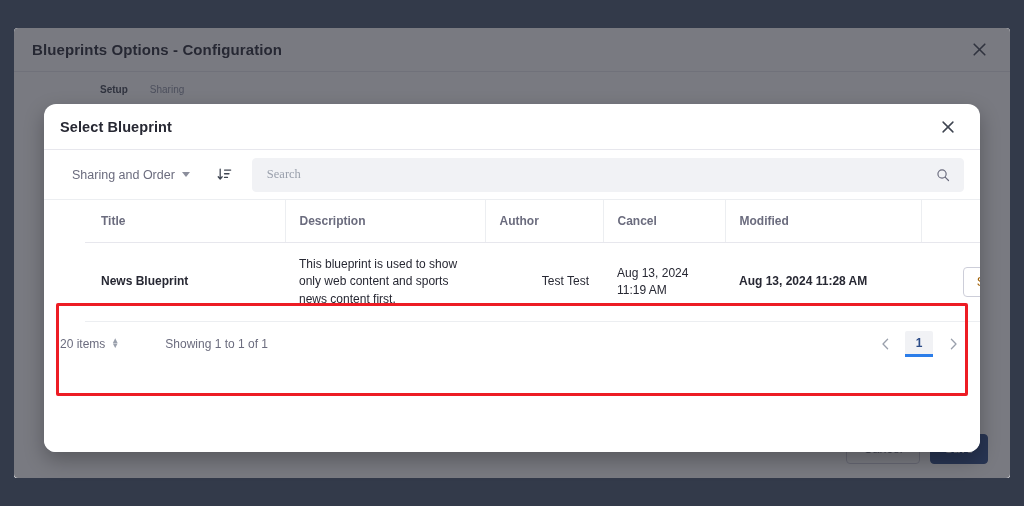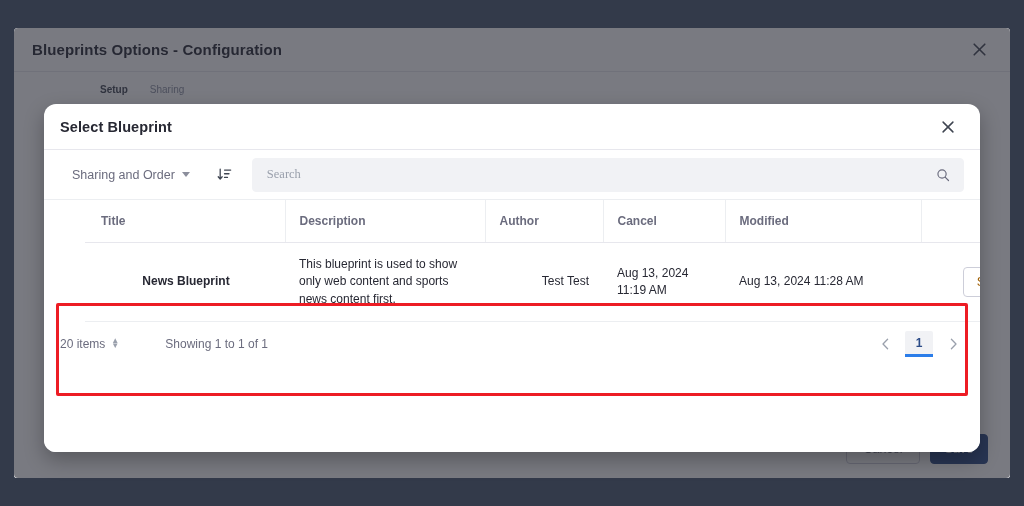--- a/index.html
+++ b/index.html
@@ -267,25 +267,25 @@
     vertical-align: middle;
     line-height: 1.45;
     background: #fff;
   }
   td.col-title { font-weight: bold; color: #272833; }
   td.col-desc  { color: #3f4551; }
   td.col-author{ color: #3f4551; }
   td.col-date  { color: #3f4551; }
   td.col-action { text-align: right; padding-right: 16px; }
 
-  .col-w-title  { width: 200px; padding-left: 16px !important; text-align: center; }
+  .col-w-title  { width: 200px; padding-left: 16px !important; }
   .col-w-desc   { width: 200px; }
   .col-w-author { width: 118px; text-align: right; }
   .col-w-created{ width: 122px; }
-  .col-w-mod    { width: 196px; }
+  .col-w-mod    { width: 196px; font-weight: bold; }
   .col-w-act    { width: 120px; }
 
   .btn-select {
     display: inline-flex;
     align-items: center;
     justify-content: center;
     min-width: 60px;
     height: 30px;
     padding: 0 13px;
     border: 1px solid #cdced9;

